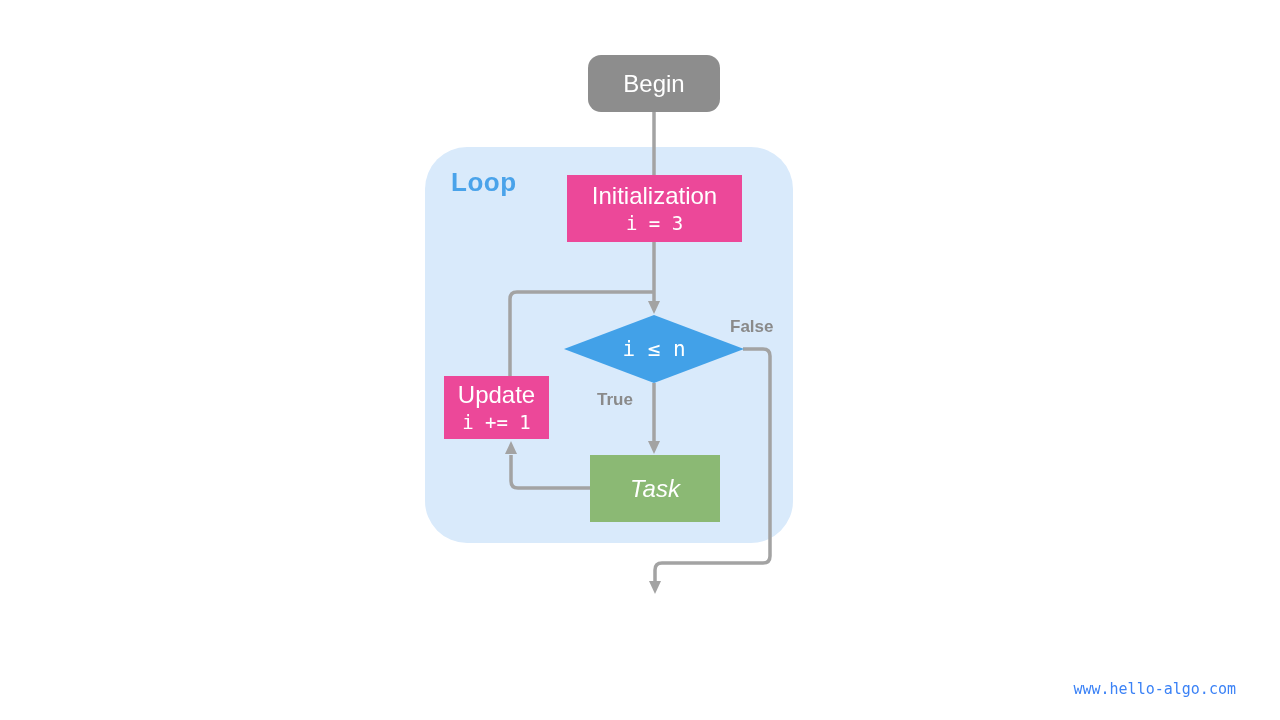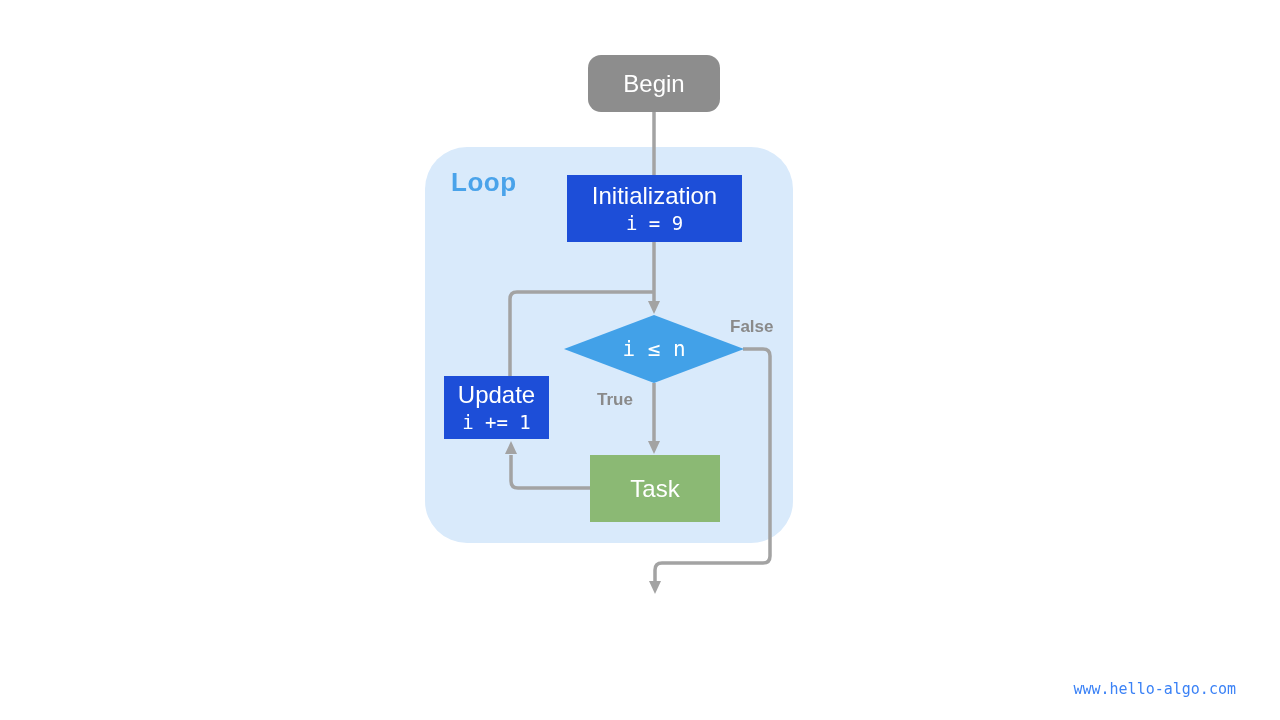--- a/index.html
+++ b/index.html
@@ -34,22 +34,22 @@
   .node {
     position: absolute;
     display: flex;
     flex-direction: column;
     align-items: center;
     justify-content: center;
     color: #ffffff;
     text-align: center;
   }
   .terminal { background: #8d8d8d; border-radius: 13px; }
-  .process  { background: #1d4ed8; }
-  .task     { background: #8bb974; }
+  .process  { background: #ec4899; }
+  .task     { background: #8bb974; font-style: italic; }
   .node-title { font-size: 24px; line-height: 1.25; }
   .node-code  { font-family: "DejaVu Sans Mono", monospace; font-size: 19px; line-height: 1.35; }
   .diamond {
     position: absolute;
     left: 564px; top: 315px;
     width: 180px; height: 68px;
     background: #42a1e8;
     clip-path: polygon(50% 0, 100% 50%, 50% 100%, 0 50%);
     display: flex;
     align-items: center;
@@ -102,21 +102,21 @@
       <polygon points="655,594 649,581 661,581"></polygon>
     </g>
   </svg>
 
   <div class="node terminal" id="node-begin">
     <span class="node-title">Begin</span>
   </div>
 
   <div class="node process" id="node-init">
     <span class="node-title">Initialization</span>
-    <span class="node-code">i = 9</span>
+    <span class="node-code">i = 3</span>
   </div>
 
   <div class="diamond">
     <span class="node-code">i ≤ n</span>
   </div>
 
   <div class="node process" id="node-update">
     <span class="node-title">Update</span>
     <span class="node-code">i += 1</span>
   </div>

